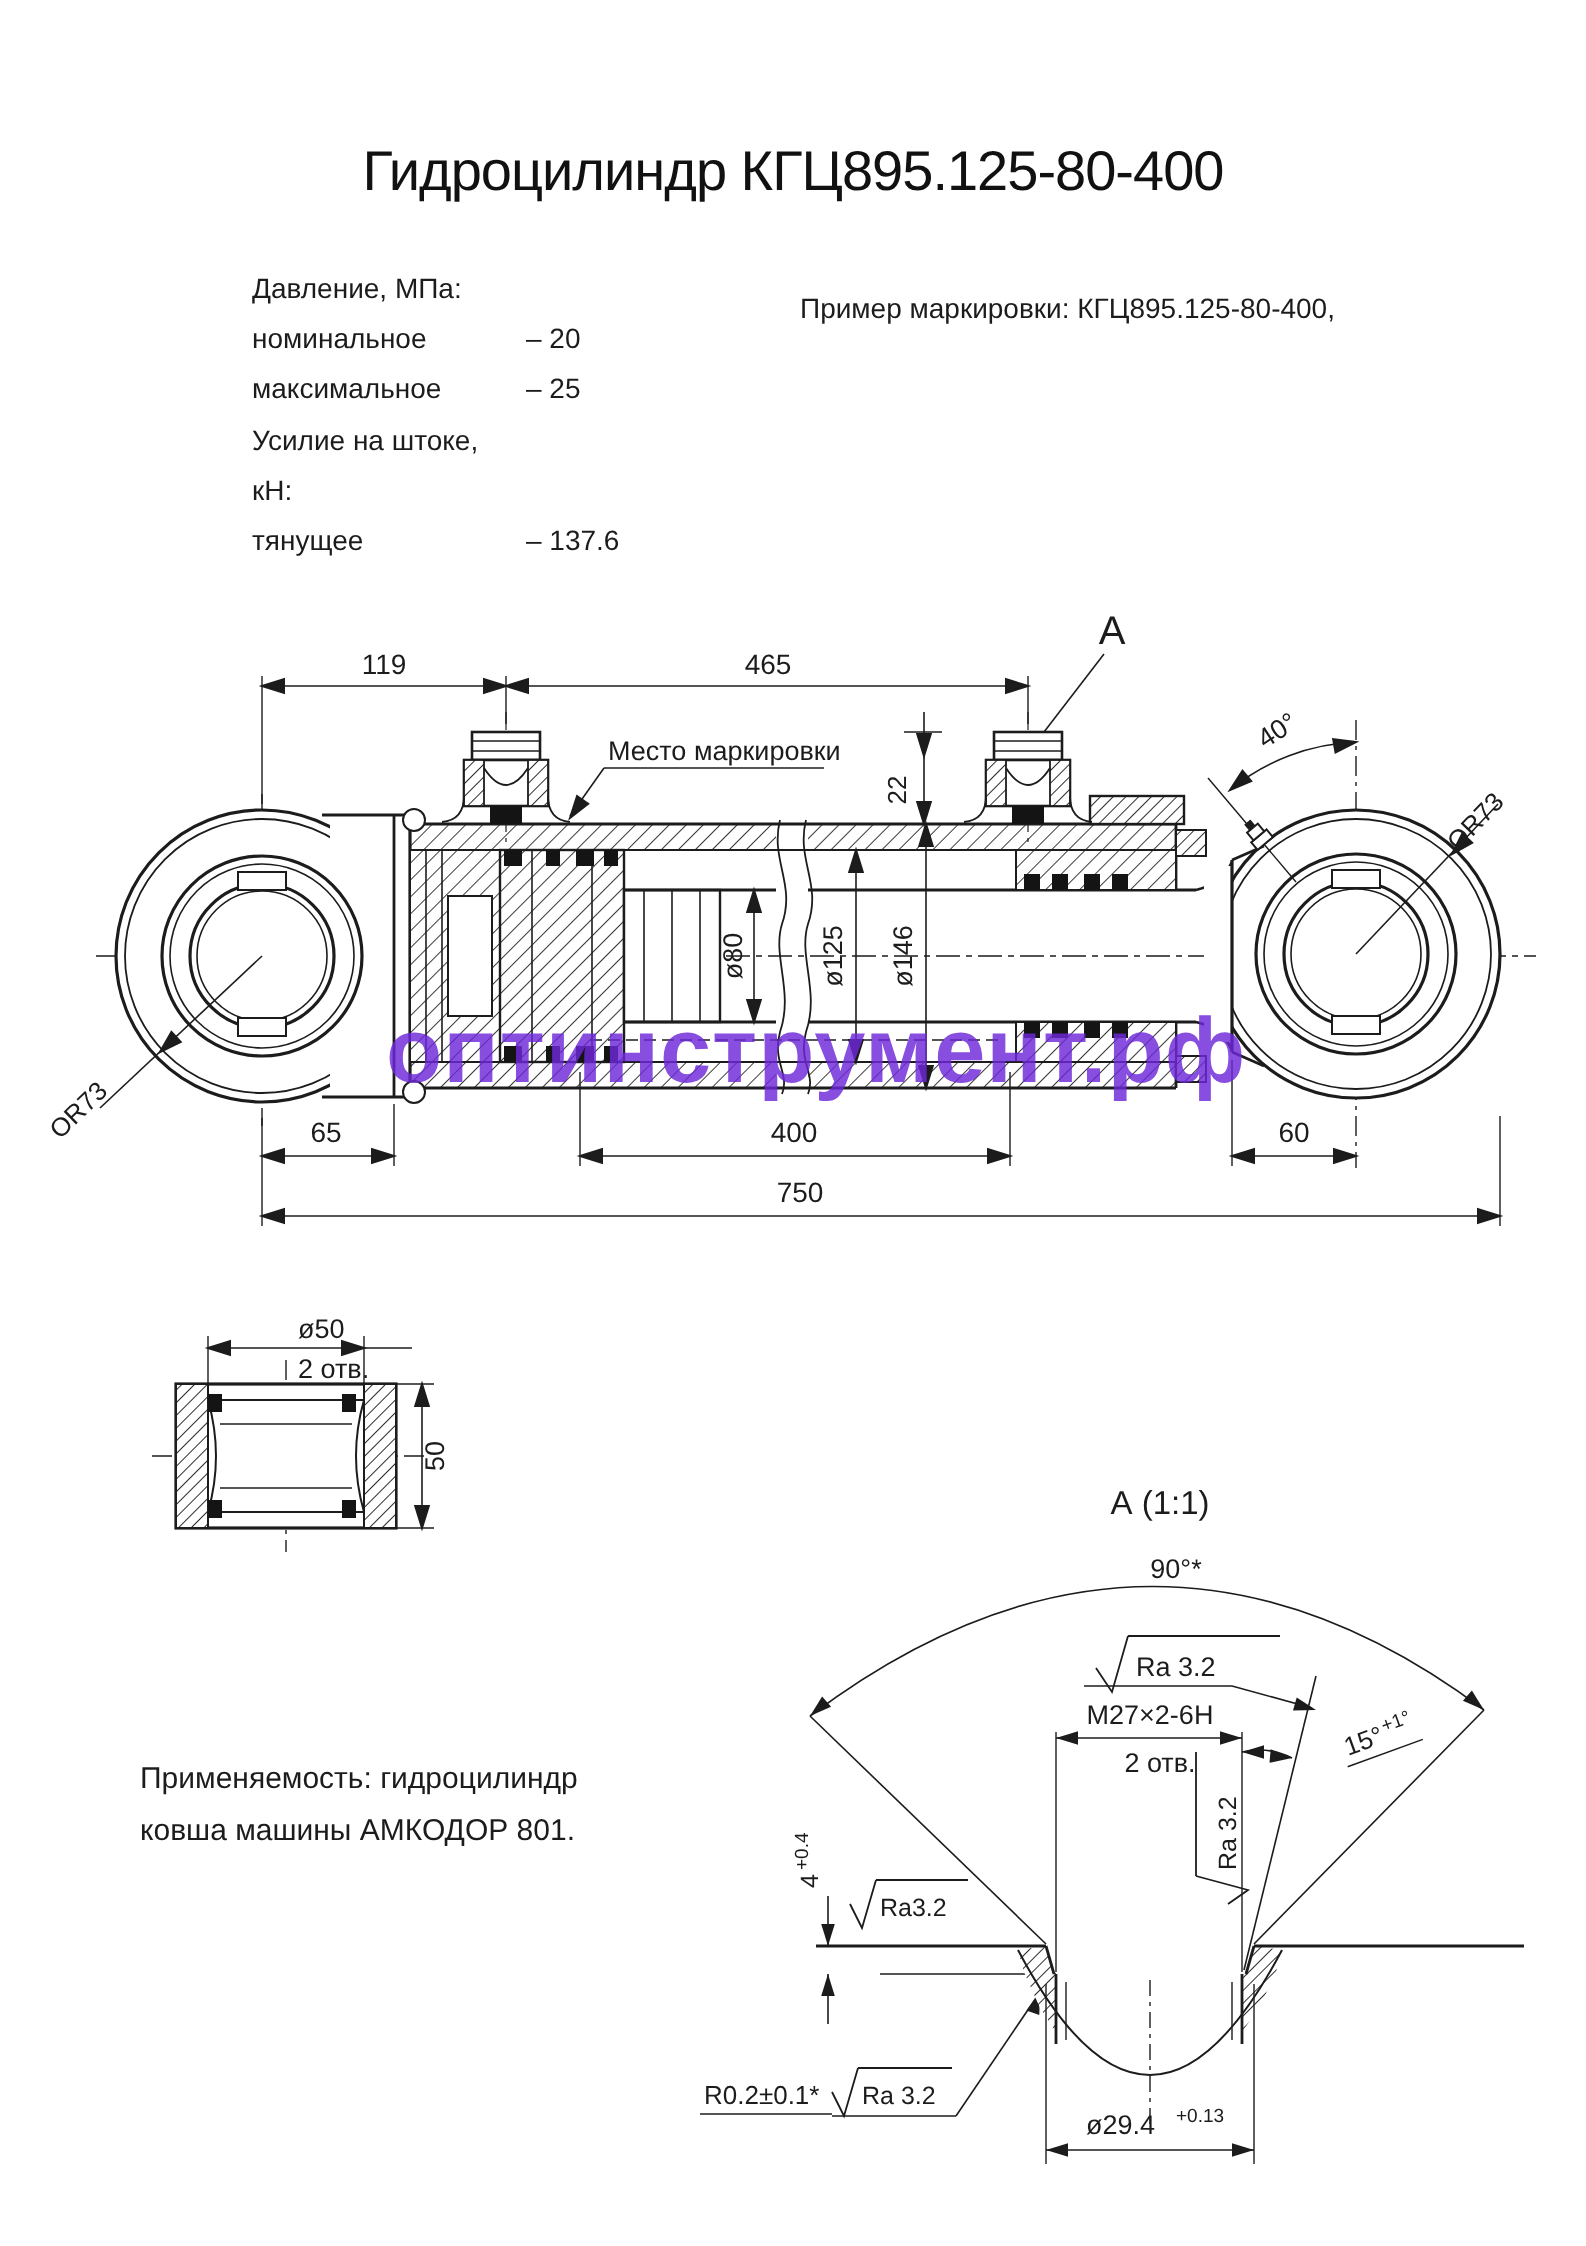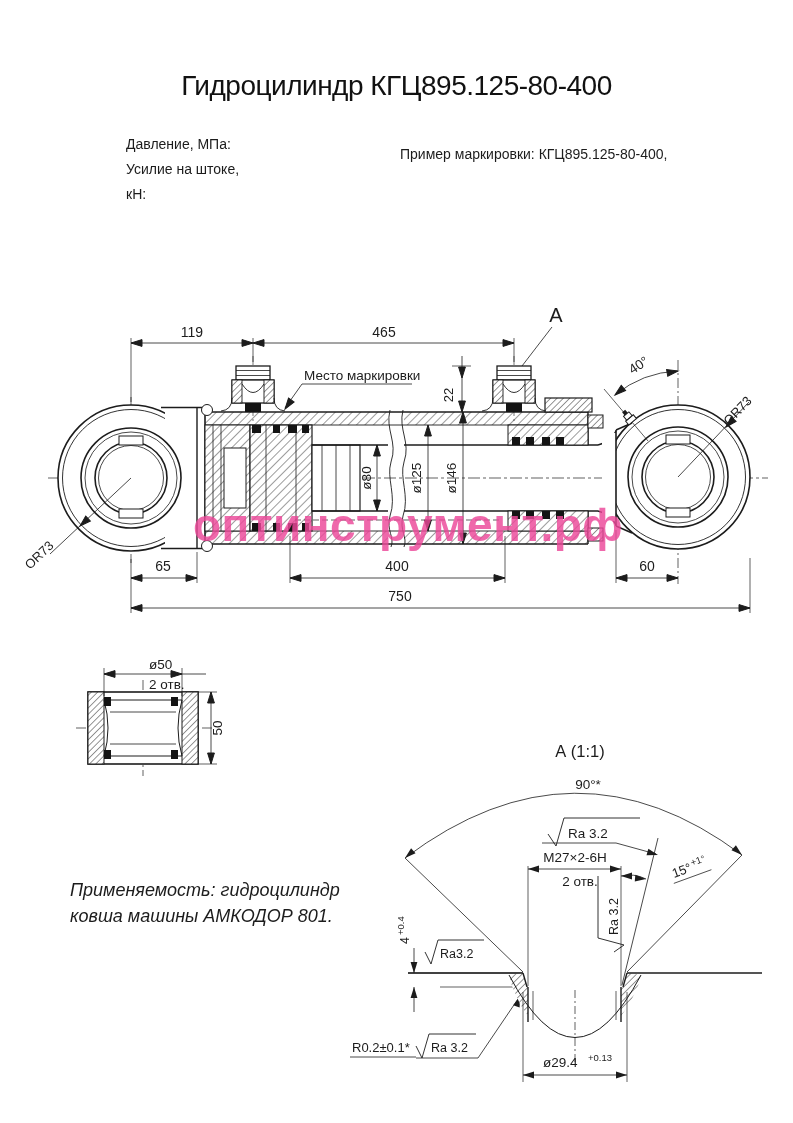--- a/index.html
+++ b/index.html
@@ -4,39 +4,51 @@
 <style>
   html,body{margin:0;padding:0;background:#ffffff;}
   body{font-family:"Liberation Sans", sans-serif;color:#1c1c1c;}
   #page{position:relative;width:793px;height:1123px;background:#fff;overflow:hidden;}
   .abs{position:absolute;}
   #title{left:0;top:70px;width:793px;text-align:center;font-size:28px;letter-spacing:-0.5px;color:#111;}
   .specs{left:78px;top:132px;font-size:14px;line-height:25.2px;margin-left:48px;}
   .srow{display:flex;}
   .slabel{width:137px;}
   .notes{left:400px;top:139px;font-size:14px;line-height:31px;white-space:nowrap;}
-  .application{left:70px;top:877px;font-size:18px;line-height:26px;font-style:italic;}
+  .application{left:70px;top:877px;font-size:15px;line-height:26px;}
   #watermark{left:193px;top:498px;font-size:46px;font-weight:bold;opacity:0.82;white-space:nowrap;letter-spacing:0.5px;}
   svg text{font-family:"Liberation Sans", sans-serif;fill:#1c1c1c;}
 </style>
 </head>
 <body>
 
 <div id="page">
 
   <div id="title" class="abs">Гидроцилиндр КГЦ895.125-80-400</div>
 
   <div class="specs abs">
     <div class="srow">
         <span class="slabel">Давление, МПа:</span>
         <span></span>
       </div>
     <div class="srow">
+        <span class="slabel">номинальное</span>
+        <span>– 20</span>
+      </div>
+    <div class="srow">
+        <span class="slabel">максимальное</span>
+        <span>– 25</span>
+      </div>
+    <div class="srow">
         <span class="slabel">Усилие на штоке, кН:</span>
         <span></span>
+      </div>
+    <div class="srow">
+        <span class="slabel">тянущее</span>
+        <span>– 137.6</span>
       </div>
   </div>
 
   <div class="notes abs">
     <div>Пример маркировки: КГЦ895.125-80-400,</div>
   </div>
 
   <div class="application abs">
     <div>Применяемость: гидроцилиндр</div>
     <div>ковша машины АМКОДОР 801.</div>
@@ -388,15 +400,15 @@
       <line x1="523" y1="992" x2="523" y2="1082" stroke="#1c1c1c" stroke-width="0.7"></line>
       <line x1="627" y1="992" x2="627" y2="1082" stroke="#1c1c1c" stroke-width="0.7"></line>
       <line x1="523" y1="1075" x2="627" y2="1075" stroke="#1c1c1c" stroke-width="0.8"></line>
       <use href="#arw" transform="translate(523,1075)"></use>
       <use href="#arw" transform="translate(627,1075) rotate(180)"></use>
       <text x="543" y="1067" font-size="13.5">ø29.4</text>
       <text x="588" y="1061" font-size="9.5">+0.13</text>
     </g>
   </svg>
 
-  <div id="watermark" class="abs" style="color: #ec4899;">оптинструмент.рф</div>
+  <div id="watermark" class="abs" style="color: #6d28d9;">оптинструмент.рф</div>
 
 </div>
 
 </body></html>

